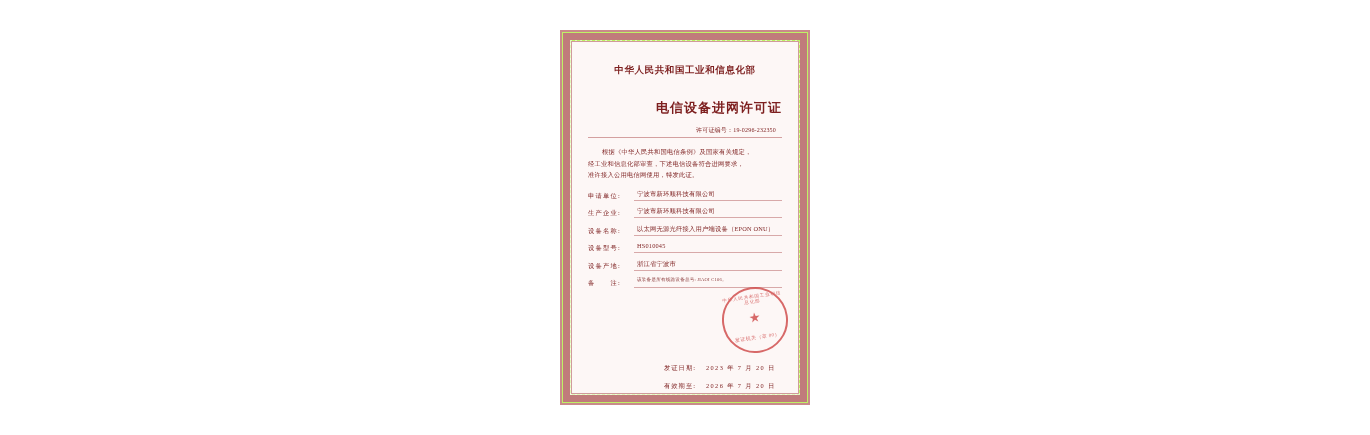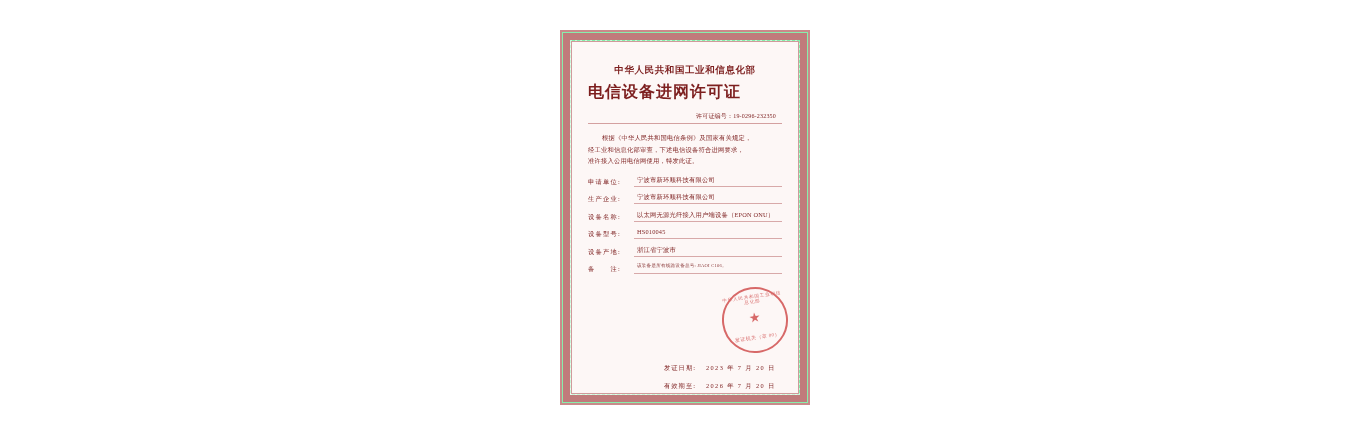--- a/index.html
+++ b/index.html
@@ -17,21 +17,21 @@
     background: #ffffff;
     overflow: hidden;
   }
   
   .cert {
     position: absolute;
     left: 560px;
     top: 30px;
     width: 250px;
     height: 375px;
-    background: #86efac;
+    background: #bef264;
     box-sizing: border-box;
   }
   .cert-border-outer {
     position: absolute;
     inset: 0;
     border: 2px solid #c98a8a;
     box-sizing: border-box;
   }
   .cert-border-pattern {
     position: absolute;
@@ -61,26 +61,26 @@
   .ministry {
     text-align: center;
     font-size: 9.5px;
     letter-spacing: 0.6px;
     color: #7d1f1f;
     margin-top: 12px;
     font-family: "Liberation Serif", serif;
     font-weight: bold;
   }
   .cert-title {
-    text-align: left;
-    font-size: 16px;
+    text-align: right;
+    font-size: 13px;
     font-weight: bold;
     letter-spacing: 1px;
     color: #7d1f1f;
-    margin-top: 5px;
+    margin-top: 22px;
     font-family: "Liberation Serif", serif;
   }
   .license-no {
     text-align: right;
     font-size: 6px;
     color: #7d1f1f;
     margin-top: 9px;
     padding-right: 6px;
     letter-spacing: 0.2px;
   }

